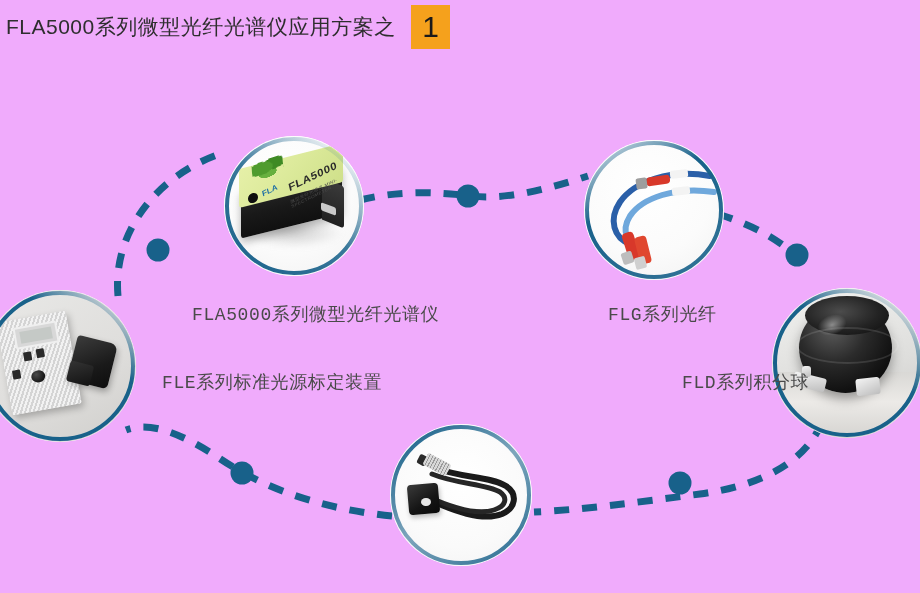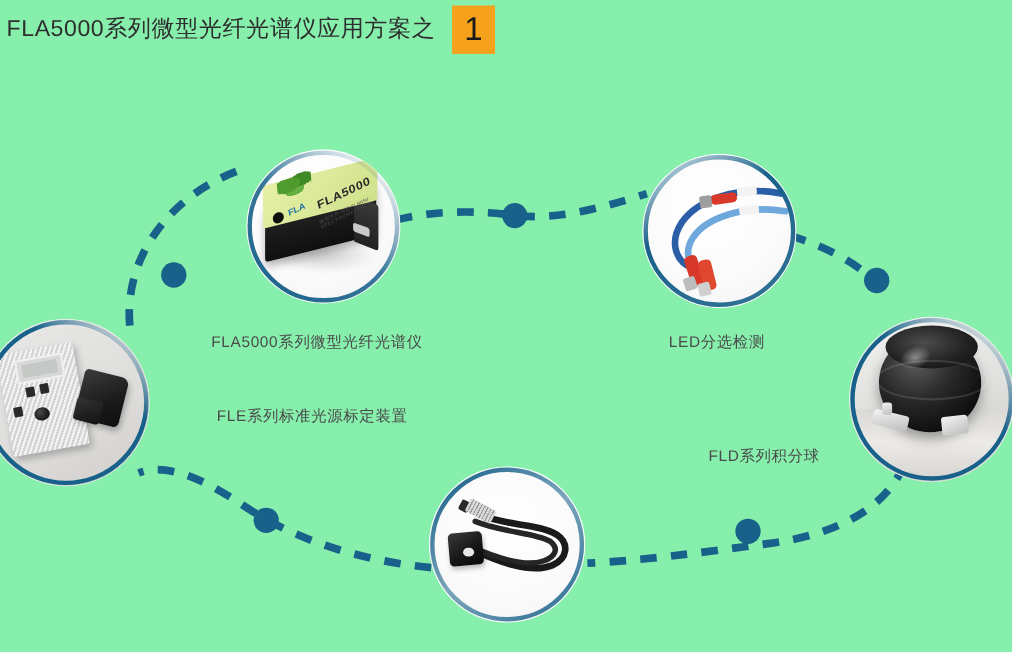--- a/index.html
+++ b/index.html
@@ -9,21 +9,21 @@
     background: #ffffff;
   }
   body {
     font-family: "Liberation Sans", "DejaVu Sans", sans-serif;
     -webkit-font-smoothing: antialiased;
   }
   #page {
     position: relative;
     width: 920px;
     height: 593px;
-    background: #86efac;
+    background: #f0abfc;
     overflow: hidden;
   }
 
   
   .header {
     position: absolute;
     left: 0;
     top: 0;
     width: 920px;
     height: 110px;
@@ -97,24 +97,25 @@
   .ring {
     position: absolute;
     left: 0; top: 0;
     width: 100%; height: 100%;
     pointer-events: none;
   }
 
   
   .caption {
     position: absolute;
-    font-size: 14px;
+    font-size: 18px;
     color: #4a4a4a;
     white-space: nowrap;
     letter-spacing: 0.6px;
+    font-family: Liberation Mono, monospace;
   }
 
   
   .bg-soft {
     position: absolute;
     left: 0; top: 0; width: 100%; height: 100%;
     background: radial-gradient(circle at 45% 35%, #ffffff 0%, #fbfbfb 55%, #f0f0f0 100%);
   }
 
   
@@ -517,21 +518,21 @@
             <stop offset="30%" stop-color="#18618a" stop-opacity="1"></stop>
             <stop offset="100%" stop-color="#18618a" stop-opacity="1"></stop>
           </linearGradient>
         </defs>
         <circle cx="76" cy="76" r="73" fill="none" stroke="url(#gr5)" stroke-width="4"></circle>
       </svg>
     </div>
 
     <div class="caption" style="left:192px; top:302px;">FLA5000系列微型光纤光谱仪</div>
 
-    <div class="caption" style="left:608px; top:302px;">LED分选检测</div>
-
-    <div class="caption" style="left:644px; top:370px;margin-top:36px;">FLD系列积分球</div>
-
-
-    <div class="caption" style="left:162px; top:370px;margin-left:35px;">FLE系列标准光源标定装置</div>
+    <div class="caption" style="left:608px; top:302px;">FLG系列光纤</div>
+
+    <div class="caption" style="left:682px; top:370px;">FLD系列积分球</div>
+
+
+    <div class="caption" style="left:162px; top:370px;">FLE系列标准光源标定装置</div>
 
   </div>
 </div>
 
 </body></html>

